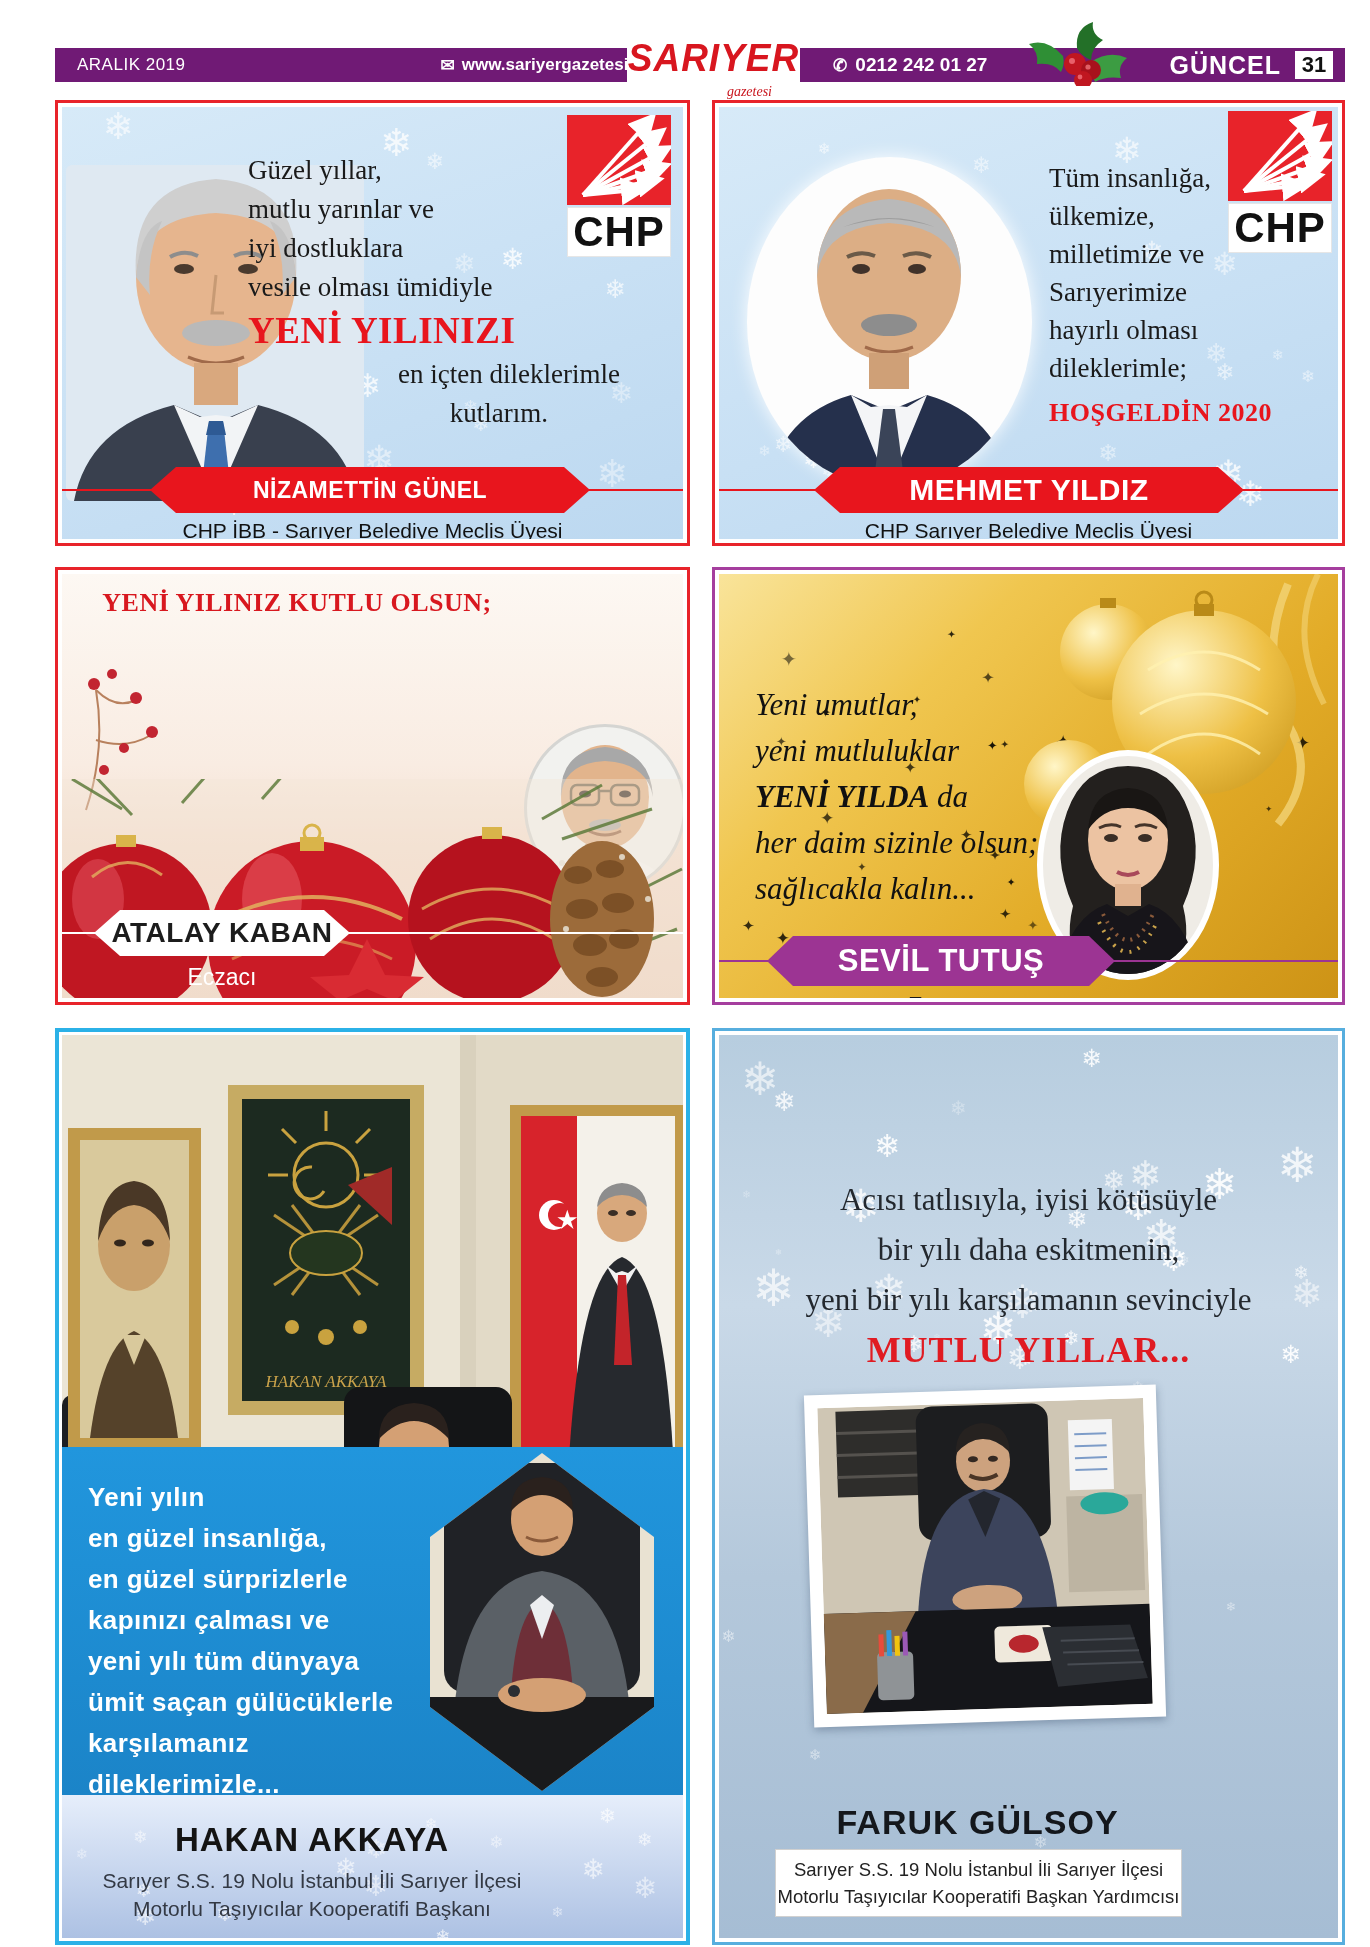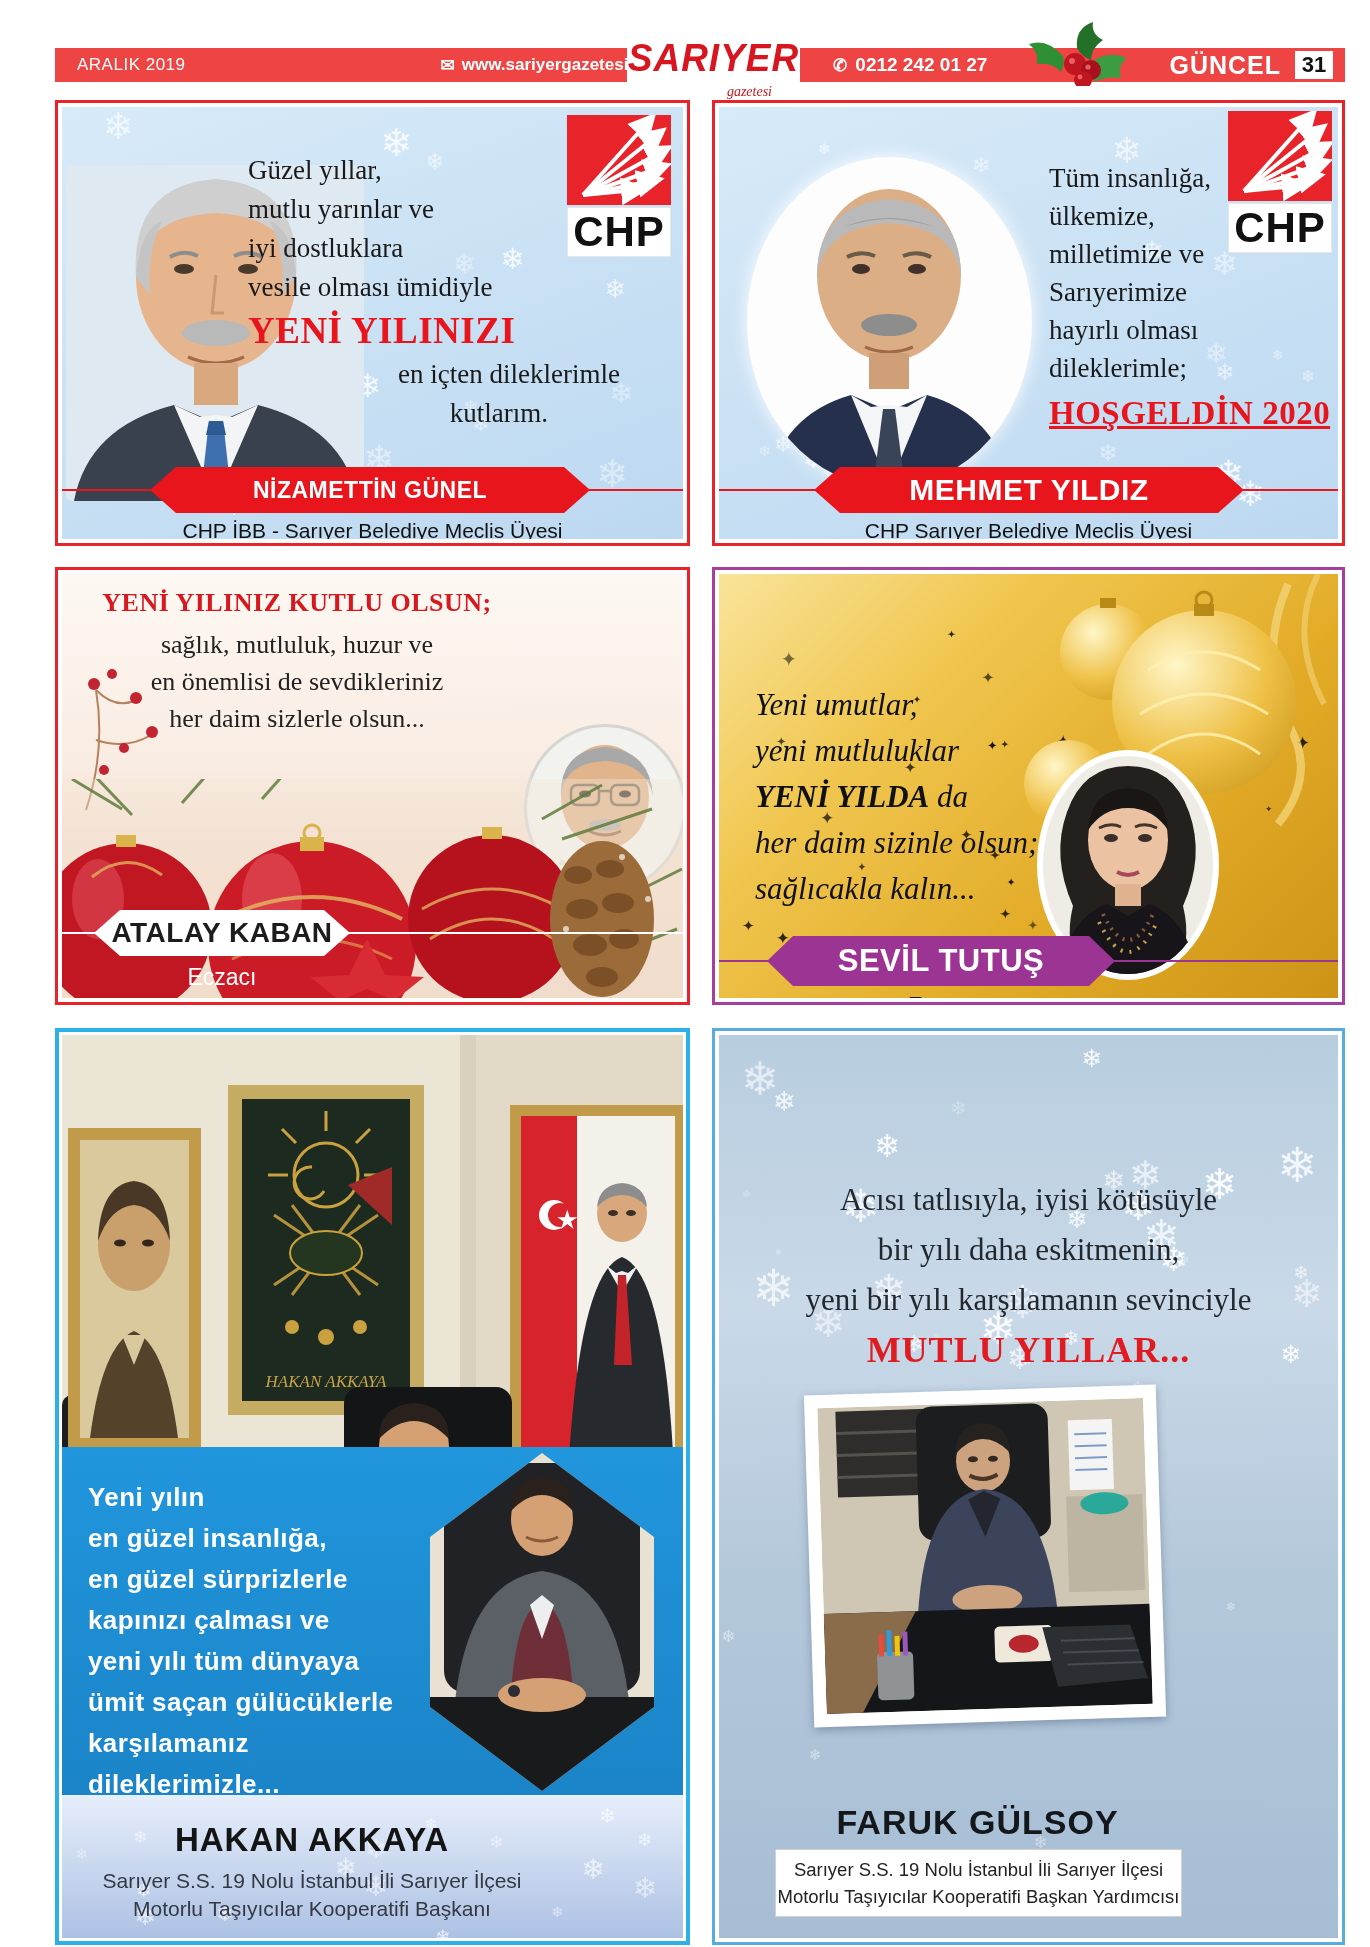--- a/index.html
+++ b/index.html
@@ -1,21 +1,21 @@
 <!DOCTYPE html>
 <html><head>
 <meta charset="utf-8">
 <style>
   html,body{margin:0;padding:0;background:#ffffff;}
   .page{position:relative;width:1370px;height:1947px;background:#fff;overflow:hidden;
         font-family:"Liberation Sans",sans-serif;}
   .abs{position:absolute;}
 
   
-  .hbar{left:55px;top:48px;width:1290px;height:34px;background:#ef4444;display:flex;align-items:center;}
+  .hbar{left:55px;top:48px;width:1290px;height:34px;background:#701a75;display:flex;align-items:center;}
   .hdate{color:#fff;font-size:17px;margin-left:22px;letter-spacing:.5px;}
   .hsite{color:#fff;font-size:17px;font-weight:bold;margin-left:255px;display:flex;align-items:center;gap:7px;}
   .hicon{font-size:17px;}
   .logowrap{left:627px;top:30px;width:173px;height:55px;background:#fff;display:flex;align-items:center;justify-content:center;z-index:5;}
   .logotext{color:#d8161f;font-weight:900;font-style:italic;font-size:37px;letter-spacing:1px;transform:scaleY(1.05);}
   .logoscript{position:absolute;right:28px;bottom:-15px;color:#c9161e;font-family:"Liberation Serif",serif;font-style:italic;font-size:14px;}
   .hphone{color:#fff;font-size:19px;font-weight:bold;margin-left:165px;display:flex;align-items:center;gap:8px;}
   .hsection{color:#fff;font-size:25px;font-weight:bold;letter-spacing:1px;margin-left:auto;margin-right:14px;}
   .hpagebox{width:38px;height:28px;background:#fff;color:#111;font-size:22px;font-weight:bold;display:flex;align-items:center;justify-content:center;margin-right:12px;}
   .holly{left:1025px;top:22px;width:115px;height:64px;z-index:6;}
@@ -215,21 +215,21 @@
         </svg>
       </div>
 
       <div class="msg" style="left:330px;top:52px;width:300px;font-size:27px;line-height:38px;">
         <div>Tüm insanlığa,</div>
         <div>ülkemize,</div>
         <div>milletimize ve</div>
         <div>Sarıyerimize</div>
         <div>hayırlı olması</div>
         <div>dileklerimle;</div>
-        <div style="color:#e8151d;font-weight:bold;font-size:33px;line-height:52px;letter-spacing:.5px;white-space:nowrap;text-decoration:underline;">HOŞGELDİN 2020</div>
+        <div style="color:#e8151d;font-weight:bold;font-size:26px;line-height:52px;letter-spacing:.5px;white-space:nowrap;">HOŞGELDİN 2020</div>
       </div>
 
       <div class="chp" style="right:6px;top:4px;">
         <svg style="width:104px;height:90px;display:block;" viewBox="0 0 104 90">
           <rect width="104" height="90" fill="#e8232a"></rect>
           <defs>
               <marker id="ahB" markerWidth="7" markerHeight="7" refX="3.5" refY="3.5" orient="auto">
             <path d="M0 0L7 3.5L0 7Z" fill="#fff"></path>
               </marker>
             </defs>
@@ -267,25 +267,20 @@
             <circle cx="46" cy="44" r="5"></circle>
             <circle cx="70" cy="68" r="6"></circle>
           <circle cx="86" cy="102" r="6"></circle>
             <circle cx="58" cy="118" r="5"></circle>
             <circle cx="38" cy="140" r="5"></circle>
         </g>
       </svg>
 
       <div class="abs" style="left:10px;top:14px;width:450px;text-align:center;font-family:'Liberation Serif',serif;
                   color:#d8181f;font-weight:bold;font-size:26px;letter-spacing:.5px;">YENİ YILINIZ KUTLU OLSUN;</div>
-      <div class="msg" style="left:10px;top:52px;width:450px;text-align:center;font-size:26px;line-height:37px;color:#222;">
-        <div>sağlık, mutluluk, huzur ve</div>
-        <div>en önemlisi de sevdikleriniz</div>
-        <div>her daim sizlerle olsun...</div>
-      </div>
 
       <div class="oval" style="left:462px;top:150px;width:162px;height:168px;background:#f2f2ef;border:3px solid #d5d5d2;box-sizing:border-box;">
         <svg viewBox="0 0 156 162" style="width:100%;height:100%;">
           <ellipse cx="78" cy="70" rx="44" ry="52" fill="#e2b48c"></ellipse>
           <path d="M34 70 Q32 24 78 20 Q124 24 126 70 Q120 36 78 34 Q36 36 34 70Z" fill="#a8a8a8"></path>
           <rect x="44" y="58" width="28" height="20" rx="6" fill="none" stroke="#7a6a50" stroke-width="2.5"></rect>
           <rect x="84" y="58" width="28" height="20" rx="6" fill="none" stroke="#7a6a50" stroke-width="2.5"></rect>
           <line x1="72" y1="64" x2="84" y2="64" stroke="#7a6a50" stroke-width="2.5"></line>
           <ellipse cx="58" cy="67" rx="6" ry="3.6" fill="#403228"></ellipse>
           <ellipse cx="98" cy="67" rx="6" ry="3.6" fill="#403228"></ellipse>

